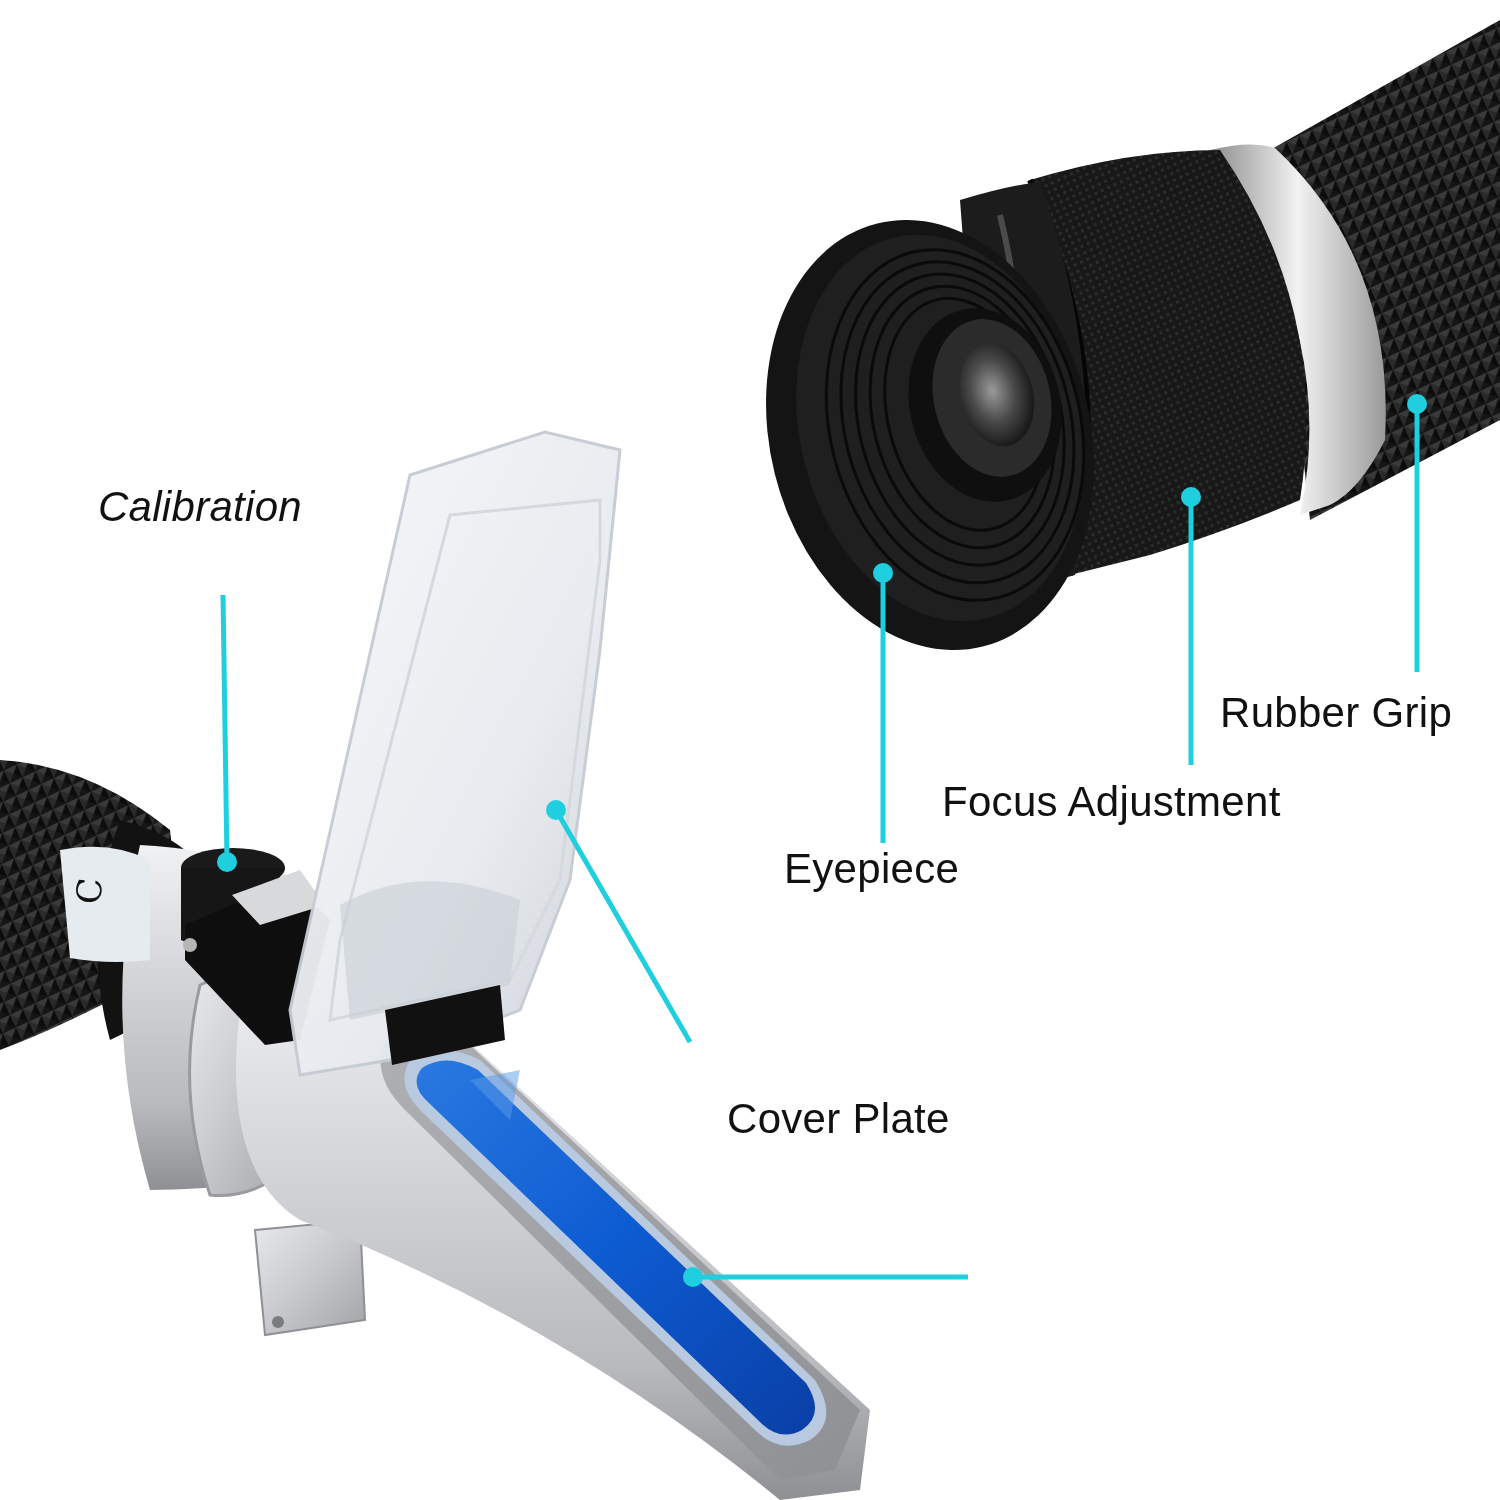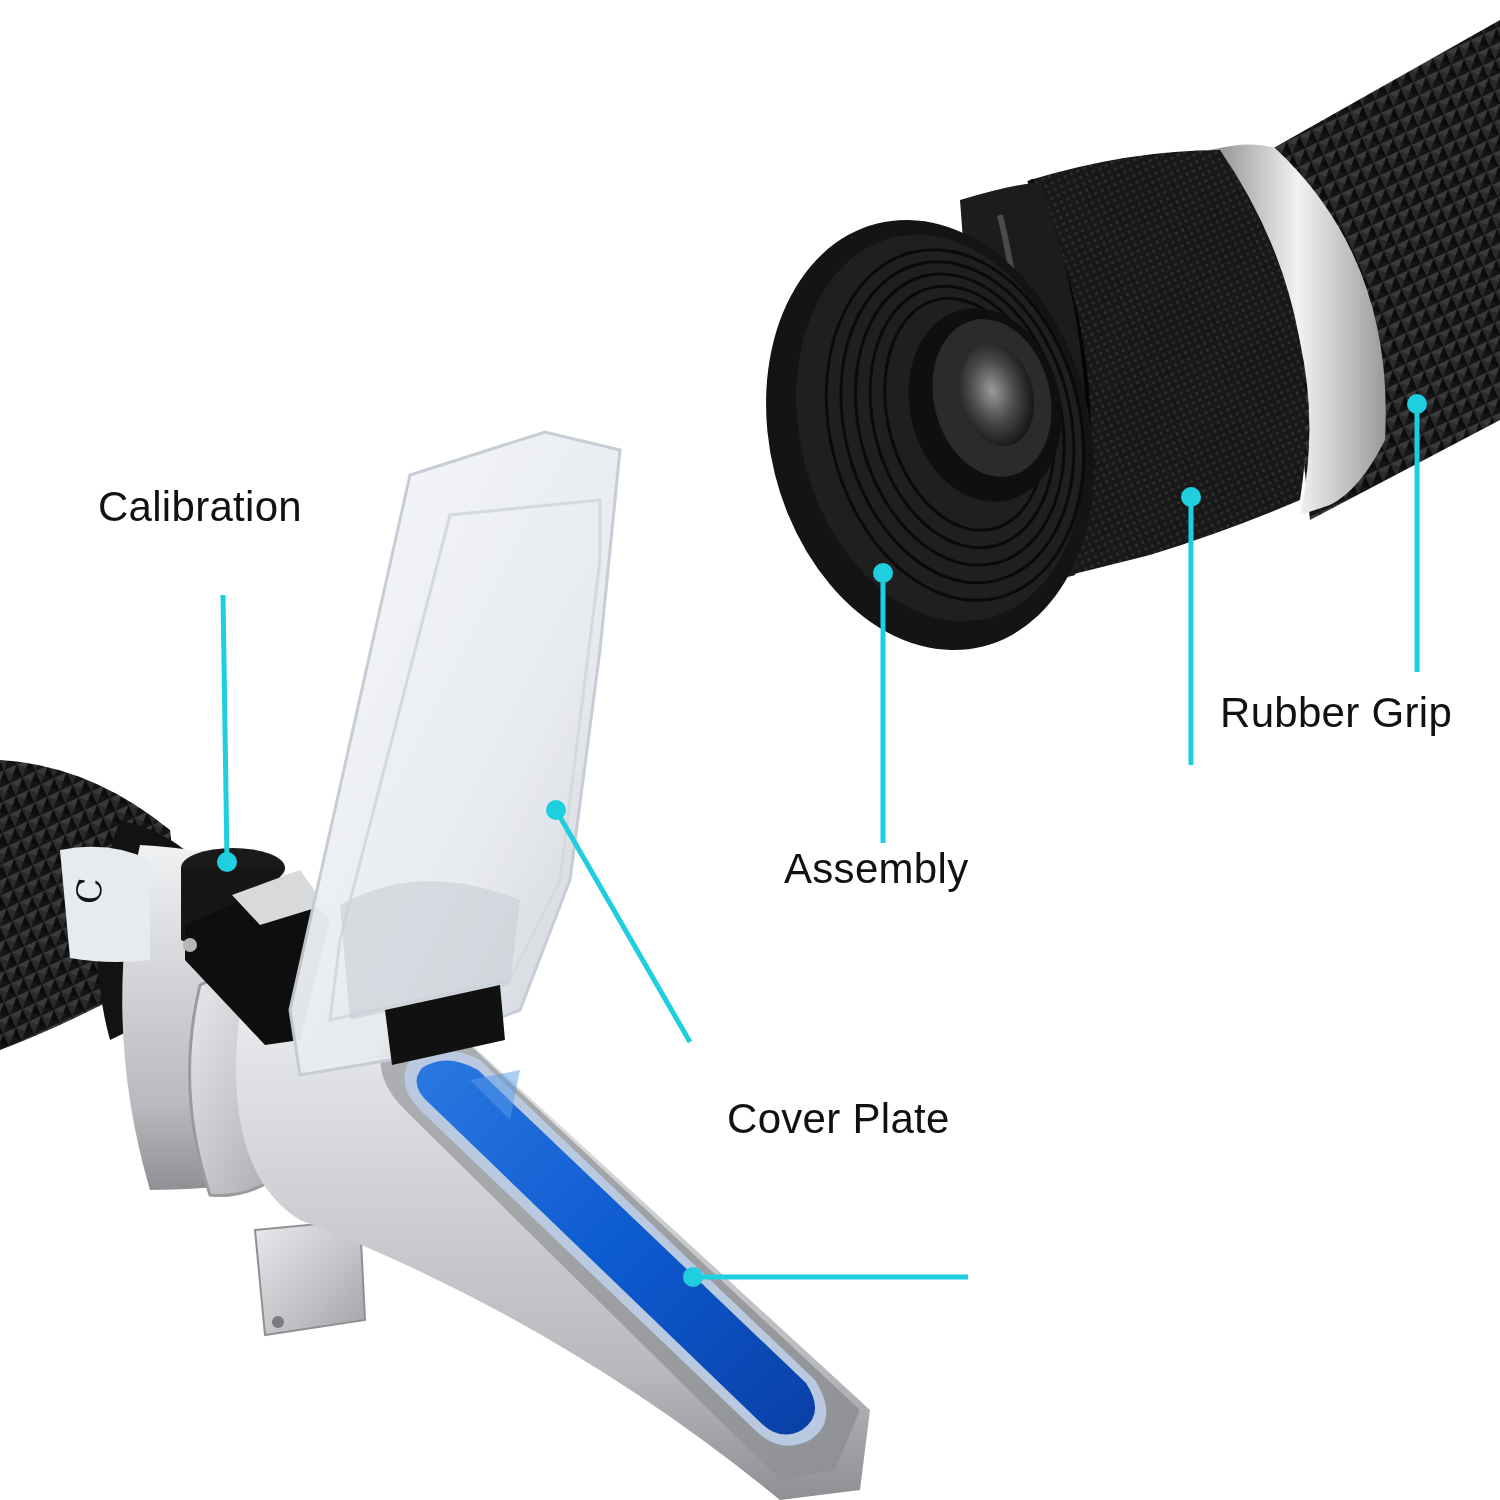--- a/index.html
+++ b/index.html
@@ -1,21 +1,21 @@
 <!DOCTYPE html>
 <html><head>
 <meta charset="utf-8">
 <style>
   html, body { margin: 0; padding: 0; background: #ffffff; }
   body { width: 1500px; height: 1500px; position: relative; overflow: hidden;
          font-family: "Liberation Sans", "DejaVu Sans", sans-serif; }
   #stage { position: absolute; left: 0; top: 0; width: 1500px; height: 1500px; }
   .label { position: absolute; color: #111111; font-size: 42px; line-height: 46px;
            white-space: nowrap; letter-spacing: 0.3px; }
-  .label.center { text-align: center; }
+  .label.center { text-align: center; font-style: italic; }
   .label .line { display: block; }
 </style>
 </head>
 <body>
 
 <div id="stage">
   <svg width="1500" height="1500" viewBox="0 0 1500 1500" xmlns="http://www.w3.org/2000/svg">
     <defs>
       <pattern id="knurl" width="14" height="14" patternUnits="userSpaceOnUse" patternTransform="rotate(-25)">
         <rect width="14" height="14" fill="#151515"></rect>
@@ -157,18 +157,19 @@
     </g>
   </svg>
 
   
   <div class="label center" style="left:70px; top:484px; width:260px;">
     <span class="line">Calibration</span>
   </div>
 
   <div class="label" style="left:727px; top:1096px;">Cover Plate</div>
 
-  <div class="label" style="left:784px; top:846px;">Assembly</div>
+  <div class="label" style="left:784px; top:846px;">Eyepiece</div>
 
+  <div class="label" style="left:942px; top:779px;">Focus Adjustment</div>
 
   <div class="label" style="left:1220px; top:690px;">Rubber Grip</div>
 
 </div>
 
 </body></html>

